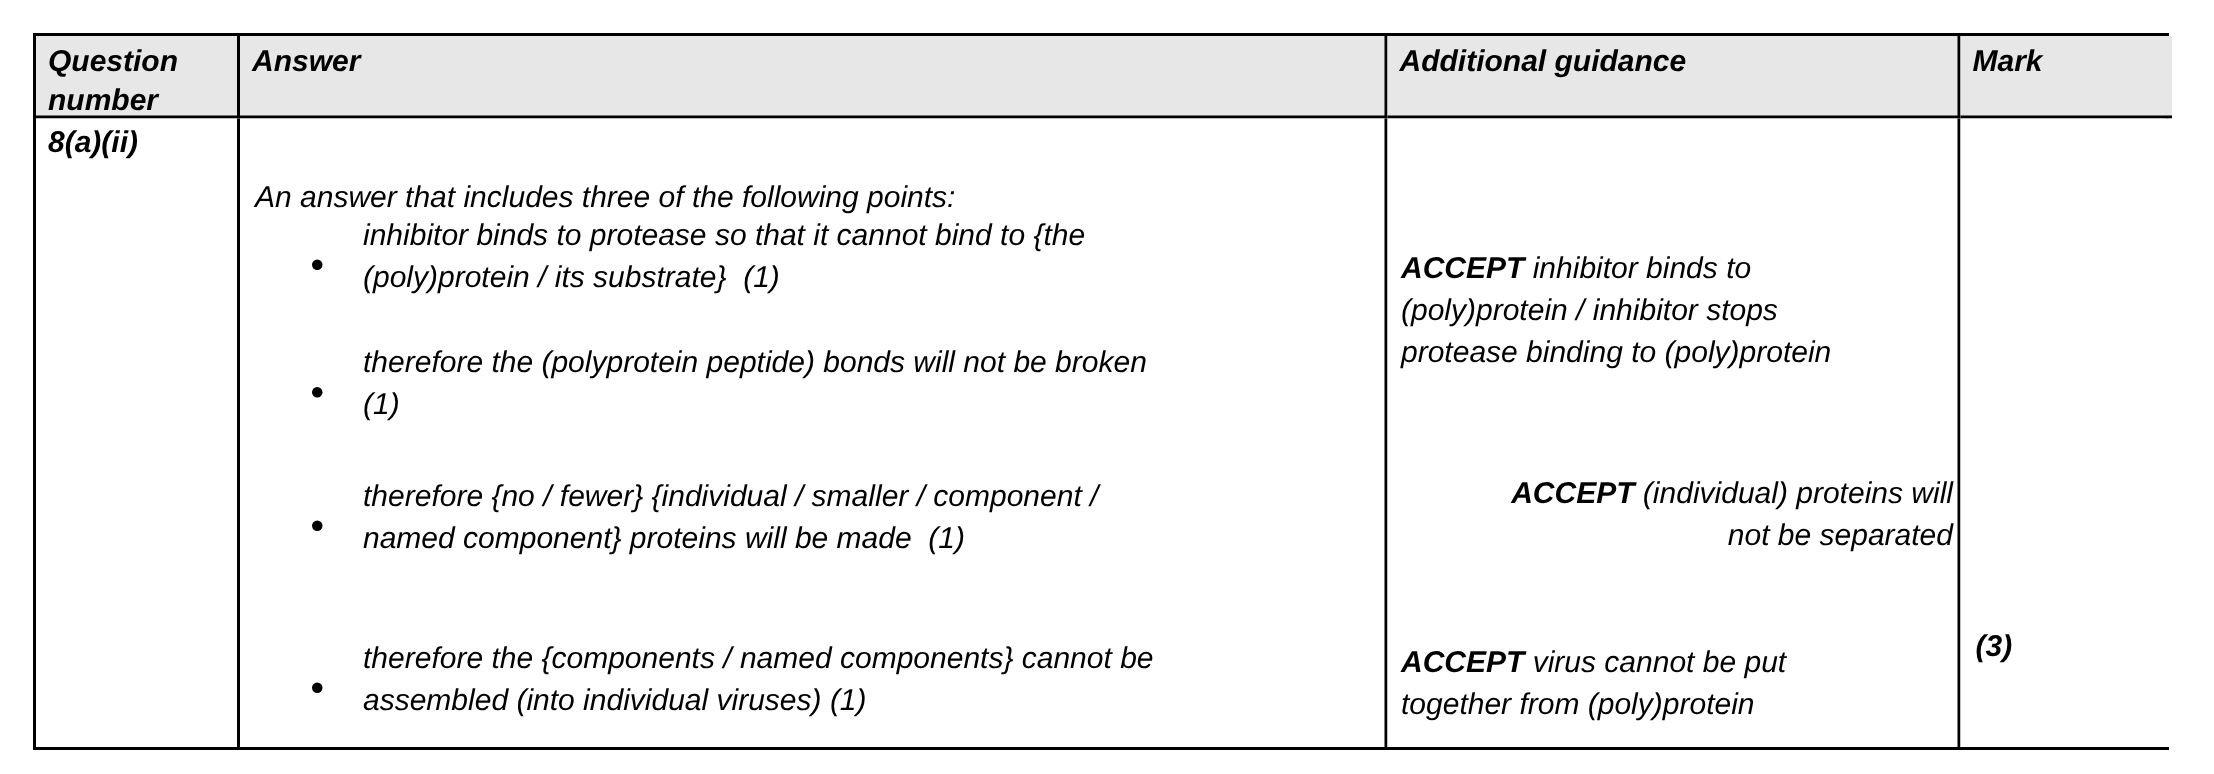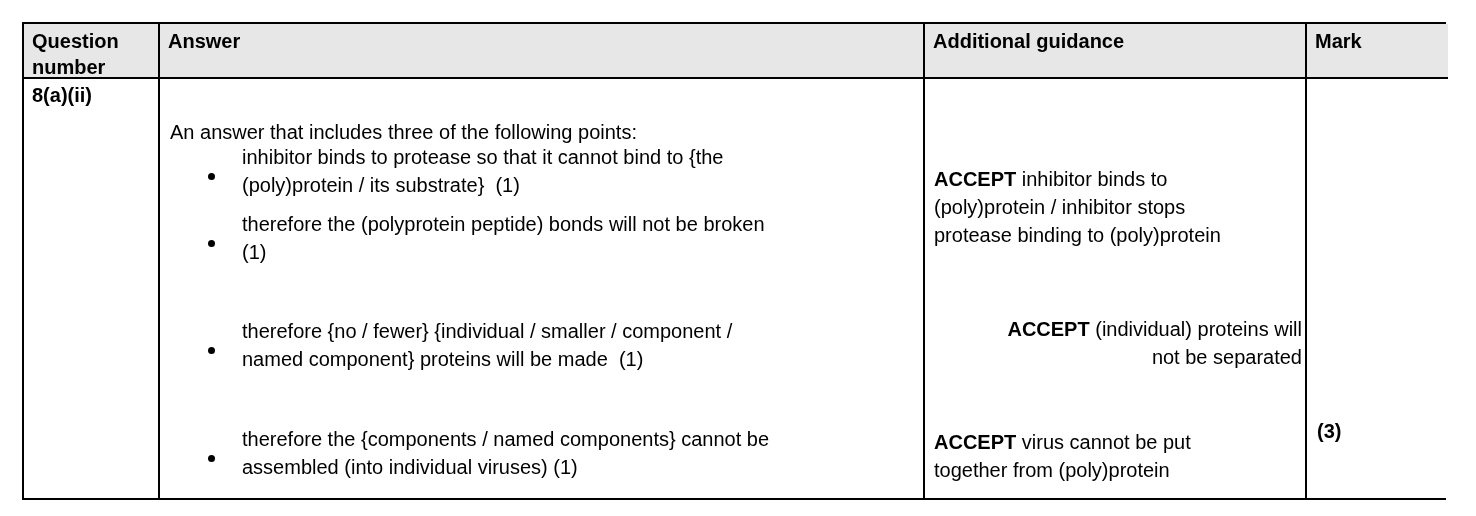--- a/index.html
+++ b/index.html
@@ -8,20 +8,21 @@
     background: #ffffff;
     font-family: "Liberation Sans", "DejaVu Sans", sans-serif;
     color: #000000;
   }
   .page {
     position: relative;
     width: 1476px;
     height: 516px;
     background: #ffffff;
     overflow: hidden;
+    font-style: italic;
   }
   .mark-table {
     position: absolute;
     left: 22px;
     top: 22px;
     width: 1424px;
     height: 478px;
     border: 2px solid #000000;
     box-sizing: border-box;
     display: grid;
@@ -75,21 +76,21 @@
     margin-right: 27px;
     flex: 0 0 auto;
   }
   .btext {
     font-size: 20px;
     line-height: 28px;
     white-space: pre-line;
     width: 690px;
   }
   .b1 { top: 64px; }
-  .b2 { top: 131px; }
+  .b2 { top: 149px; }
   .b3 { top: 238px; }
   .b4 { top: 346px; }
   .guidance {
     position: absolute;
     left: 9px;
     font-size: 20px;
     line-height: 28px;
     white-space: pre-line;
     width: 368px;
   }

